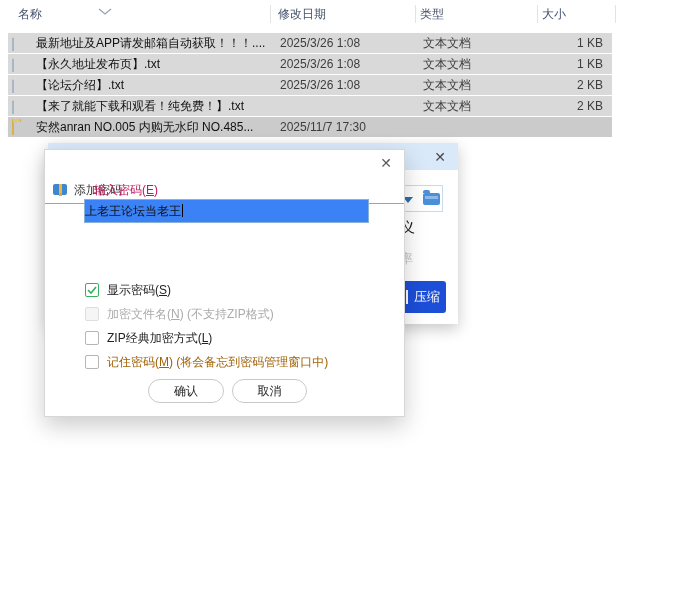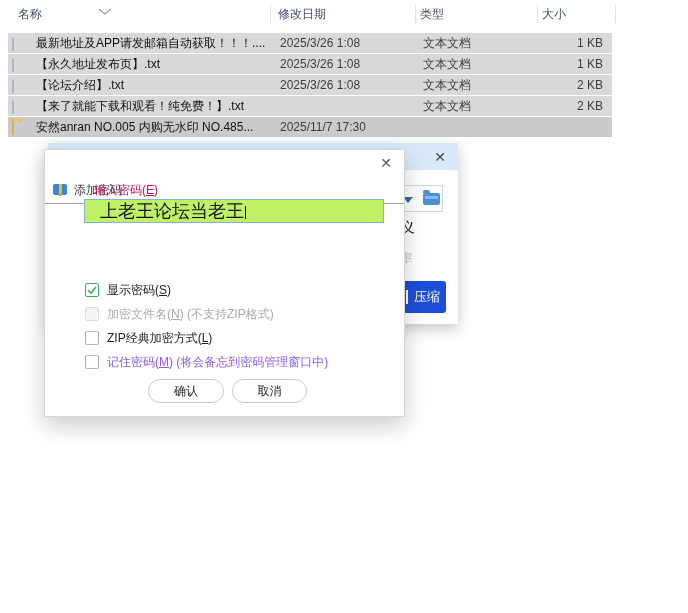--- a/index.html
+++ b/index.html
@@ -48,31 +48,31 @@
   
   #dlg{position:absolute;left:44px;top:149px;width:359px;height:266px;background:#fff;z-index:10;
        border:1px solid #d6d6d6;box-sizing:content-box;box-shadow:0 9px 22px rgba(0,0,0,0.20);}
   #dlg .dtitle{position:absolute;left:0;top:0;right:0;height:25px;border-bottom:1px solid #a3a3a3;
                display:flex;align-items:center;padding-left:7px;margin-top:28px;}
   #dlg .dtitle .ttext{font-size:12px;color:#333;margin-left:6px;}
   #dlg .dclose{position:absolute;right:7px;top:3px;width:22px;height:20px;text-align:center;line-height:20px;
                font-size:14px;color:#5c5c5c;cursor:default;}
   .flabel{position:absolute;left:49px;top:32px;font-size:12px;color:#be185d;}
   .pwdbox{position:absolute;left:39px;top:49px;width:283px;height:22px;border:1px solid #87b1d7;
-          font-size:18px;line-height:22px;padding-left:15px;box-sizing:content-box;background:#bef264;color:#111;}
+          font-size:12px;line-height:22px;padding-left:0;box-sizing:content-box;background:#3b82f6;color:#111;}
   .caret{display:inline-block;width:1px;height:13px;background:#000;vertical-align:-2px;margin-left:1px;}
   .ckrow{position:absolute;left:40px;height:16px;font-size:12px;line-height:16px;display:flex;align-items:center;}
   .ck1{top:132px}.ck2{top:156px}.ck3{top:180px}.ck4{top:204px}
   .cbox{width:14px;height:14px;border:1px solid #b5b5b5;border-radius:2px;background:#fff;box-sizing:border-box;
         margin-right:8px;position:relative;flex:none;}
   .cbox.on{border-color:#36b05d;}
   .cbox.dis{border-color:#dedede;background:#f5f5f5;}
   .cklabel{color:#222;white-space:nowrap;}
   .cklabel.dim{color:#ababab;}
-  .cklabel.link{color:#8b5cf6;}
+  .cklabel.link{color:#a16207;}
   .u{text-decoration:underline;}
   .dbtn{position:absolute;top:229px;height:24px;background:#fff;border:1px solid #c9c9c9;border-radius:12px;
         font-size:12px;color:#222;text-align:center;line-height:22px;box-sizing:border-box;}
   .dbtn.ok{left:103px;width:76px;}
   .dbtn.cancel{left:187px;width:75px;}
 </style>
 </head>
 <body>
 
 <div id="screen">

